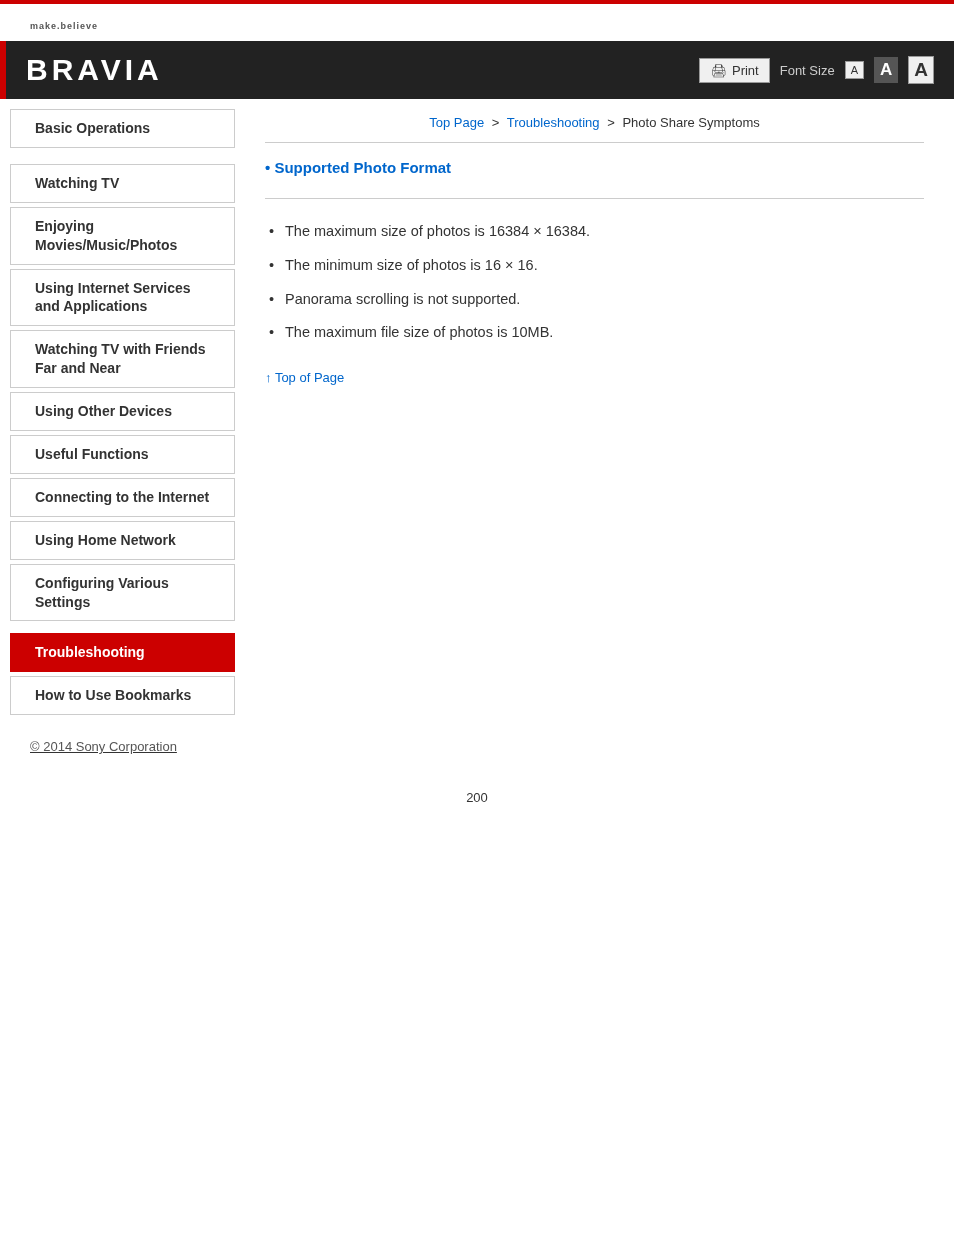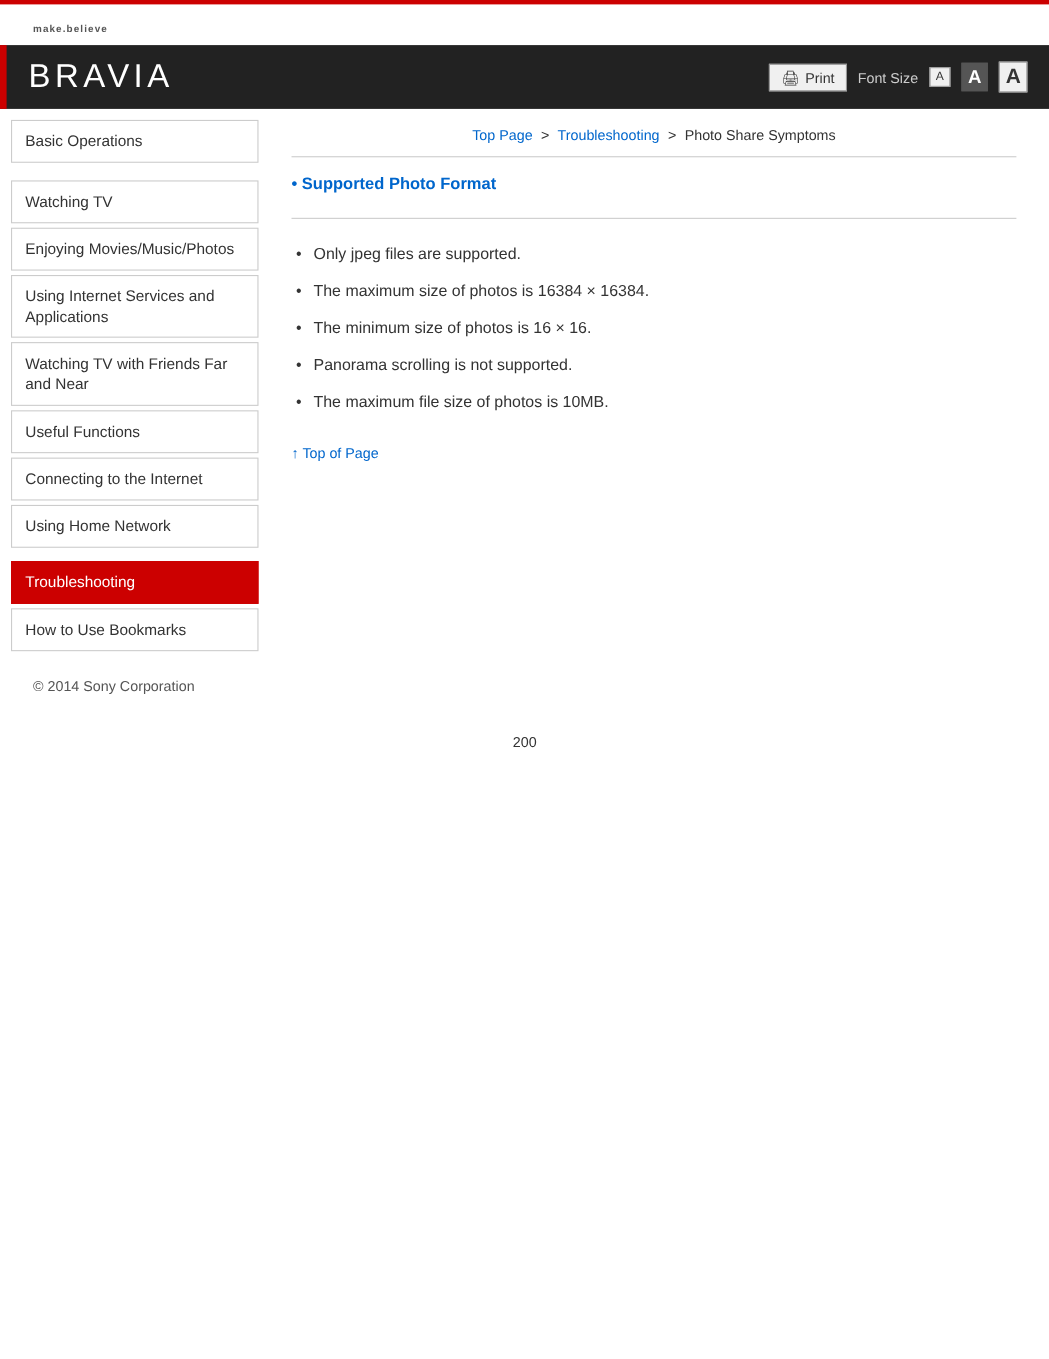--- a/index.html
+++ b/index.html
@@ -48,21 +48,21 @@
     }
     .header-content {
       display: flex;
       align-items: center;
       justify-content: space-between;
       flex: 1;
       padding: 12px 20px;
     }
     .bravia-title {
       font-size: 30px;
-      font-weight: normal;
+      font-weight: bold;
       color: #fff;
       letter-spacing: 4px;
     }
     .header-controls {
       display: flex;
       align-items: center;
       gap: 10px;
     }
     .print-btn {
       display: flex;
@@ -103,27 +103,28 @@
     }
 
     
     .sidebar {
       width: 245px;
       flex-shrink: 0;
       padding: 10px 0 10px 0;
     }
     .sidebar-item {
       border: 1px solid #ccc;
-      padding: 9px 12px;
+      padding: 9px 24px;
       margin: 0 10px 4px 10px;
       font-size: 14px;
       cursor: pointer;
       color: #333;
       background: #fff;
       line-height: 1.35;
+      font-weight: bold;
     }
     .sidebar-item.active {
       background: #cc0000;
       color: #fff;
       border-color: #cc0000;
     }
 
     
     .content {
       flex: 1;
@@ -200,20 +201,21 @@
     }
     .footer-nav .list-of-contents::before {
       content: "▶ ";
     }
 
     .page-bottom {
       display: flex;
       justify-content: space-between;
       align-items: flex-end;
       padding: 10px 30px 20px 30px;
+      text-decoration: underline;
     }
     .copyright {
       font-size: 13px;
       color: #555;
     }
     .page-number {
       text-align: center;
       font-size: 13px;
       color: #333;
       padding: 16px 0 8px 0;
@@ -256,23 +258,25 @@
 
 <div class="main-layout">
 
   <nav class="sidebar">
     <div class="sidebar-item">Basic Operations</div>
     <div style="height:12px;"></div>
     <div class="sidebar-item">Watching TV</div>
     <div class="sidebar-item">Enjoying Movies/Music/Photos</div>
     <div class="sidebar-item">Using Internet Services and Applications</div>
     <div class="sidebar-item">Watching TV with Friends Far and Near</div>
+    <div class="sidebar-item">Using Other Devices</div>
     <div class="sidebar-item">Useful Functions</div>
     <div class="sidebar-item">Connecting to the Internet</div>
     <div class="sidebar-item">Using Home Network</div>
+    <div class="sidebar-item">Configuring Various Settings</div>
     <div style="height:8px;"></div>
     <div class="sidebar-item active">Troubleshooting</div>
     <div class="sidebar-item">How to Use Bookmarks</div>
   </nav>
 
   <div class="content">
     
     <div class="breadcrumb">
       <a href="#">Top Page</a>
       <span class="sep">&gt;</span>
@@ -283,21 +287,20 @@
 
     <hr class="divider">
 
     
     <a href="#" class="section-link">Supported Photo Format</a>
 
     <hr class="divider" style="margin-top:18px;">
 
     
     <ul class="content-list">
-      <li>Only jpeg files are supported.</li>
       <li>The maximum size of photos is 16384 × 16384.</li>
       <li>The minimum size of photos is 16 × 16.</li>
       <li>Panorama scrolling is not supported.</li>
       <li>The maximum file size of photos is 10MB.</li>
     </ul>
 
     
     <div class="footer-nav">
       <a href="#" class="top-of-page">Top of Page</a>
     </div>

